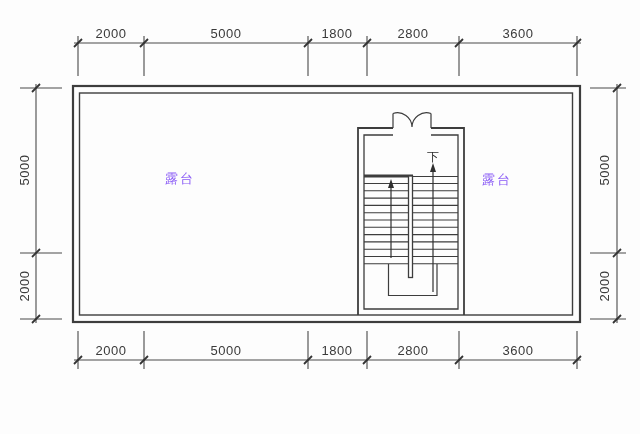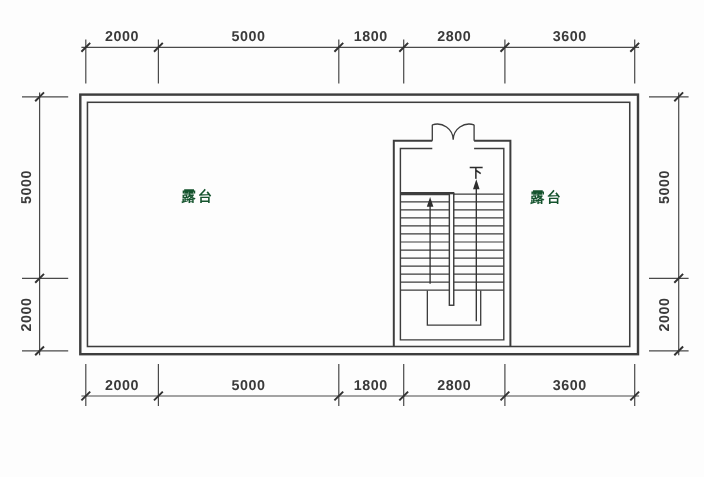--- a/index.html
+++ b/index.html
@@ -1,30 +1,29 @@
 <!DOCTYPE html>
 <html><head>
 <meta charset="utf-8">
 <style>
   html,body{margin:0;padding:0;background:#ffffff;}
   .stage{
     position:relative;width:640px;height:434px;background:#fdfdfd;overflow:hidden;
     font-family:"Liberation Sans", sans-serif;
-    font-weight:bold;
   }
   .stage svg{position:absolute;left:0;top:0;}
   .lbl{
     position:absolute;transform:translate(-50%,-50%);
     font-size:13px;color:#3a3a3a;letter-spacing:.5px;white-space:nowrap;
     font-family:"Liberation Sans", sans-serif;
   }
   .lbl.vert{transform:translate(-50%,-50%) rotate(-90deg);}
   .room-lbl{
     position:absolute;transform:translate(-50%,-50%);
-    font-size:13px;color:#14532d;letter-spacing:2px;white-space:nowrap;
+    font-size:13px;color:#8b5cf6;letter-spacing:2px;white-space:nowrap;
   }
   .down-lbl{
     position:absolute;transform:translate(-50%,-50%);
     font-size:12px;color:#2c2c2c;white-space:nowrap;
   }
   .title-row{
     position:absolute;left:0;top:376px;width:640px;height:26px;pointer-events:none;
   }
 </style>
 </head>

